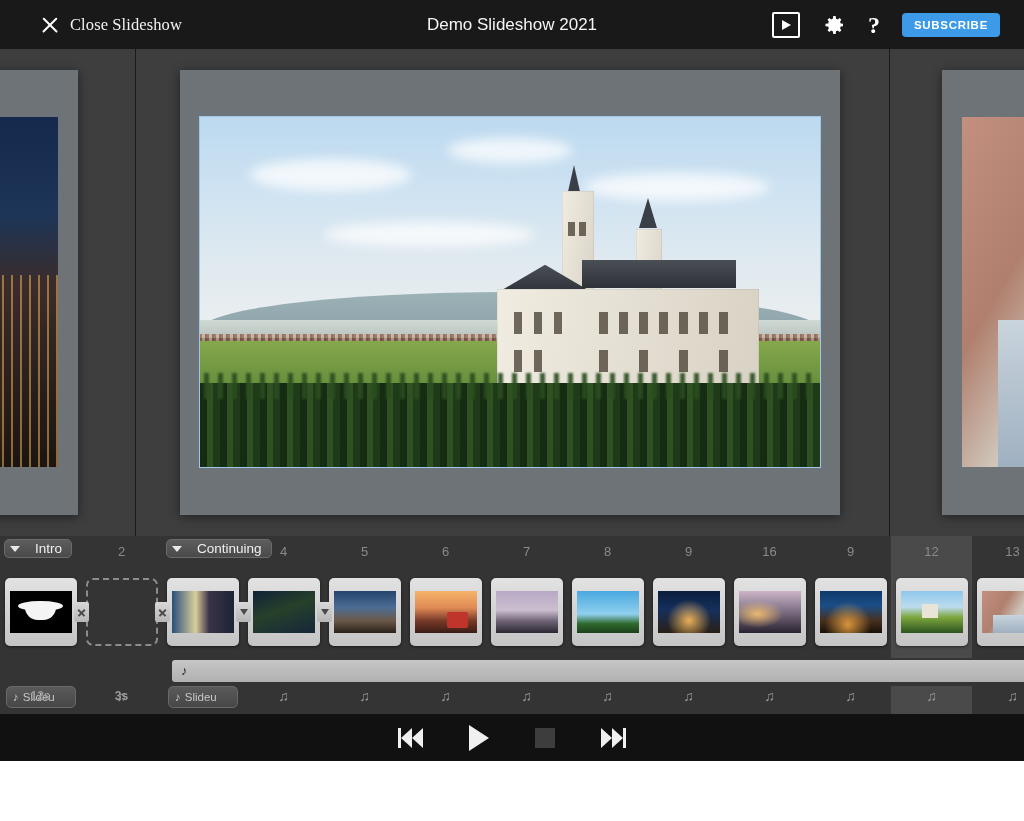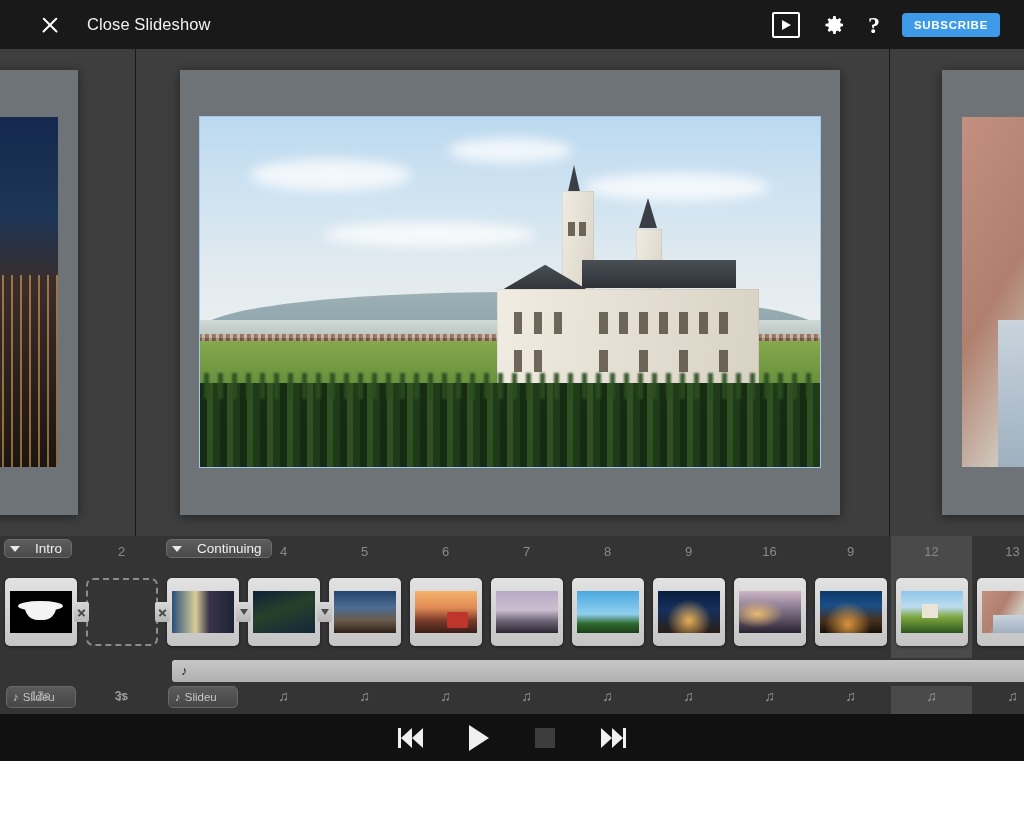--- a/index.html
+++ b/index.html
@@ -23,23 +23,24 @@
     width: 1024px; height: 49px;
     background: #191919;
     display: flex;
     align-items: center;
     box-sizing: border-box;
     padding: 0 14px;
   }
   .close-group {
     display: flex;
     align-items: center;
-    gap: 27px;
+    gap: 10px;
     cursor: pointer;
     margin-left: 26px;
+    font-family: Liberation Serif, serif;
   }
   .x-icon {
     position: relative;
     width: 20px; height: 20px;
   }
   .x-icon::before, .x-icon::after {
     content: "";
     position: absolute;
     left: 0; top: 9px;
     width: 20px; height: 2.4px;
@@ -568,20 +569,21 @@
 <body>
 
 <div id="app">
 
   <div class="topbar">
     <div class="close-group">
       <span class="x-icon"></span>
       <span class="close-label">Close Slideshow</span>
     </div>
 
+    <div class="deck-title">Demo Slideshow 2021</div>
 
     <div class="top-right">
       <span class="play-box">
           <i></i>
         </span>
 
       <span class="gear-icon">
         <svg viewBox="0 0 24 24" width="24" height="24" aria-hidden="true">
           <path fill="#ffffff" d="M12 8.4a3.6 3.6 0 1 0 0 7.2 3.6 3.6 0 0 0 0-7.2zm0 5.4a1.8 1.8 0 1 1 0-3.6 1.8 1.8 0 0 1 0 3.6z"></path>
           <path fill="#ffffff" d="M21 13.2v-2.4l-2.3-.4a6.9 6.9 0 0 0-.7-1.7l1.35-1.9-1.7-1.7-1.9 1.35a6.9 6.9 0 0 0-1.7-.7L13.65 3h-2.4l-.4 2.75c-.6.15-1.17.39-1.7.7L7.25 5.1 5.55 6.8 6.9 8.7c-.31.53-.55 1.1-.7 1.7L3.45 10.8v2.4l2.75.4c.15.6.39 1.17.7 1.7l-1.35 1.9 1.7 1.7 1.9-1.35c.53.31 1.1.55 1.7.7l.4 2.75h2.4l.4-2.75c.6-.15 1.17-.39 1.7-.7l1.9 1.35 1.7-1.7-1.35-1.9c.31-.53.55-1.1.7-1.7L21 13.2z"></path>

